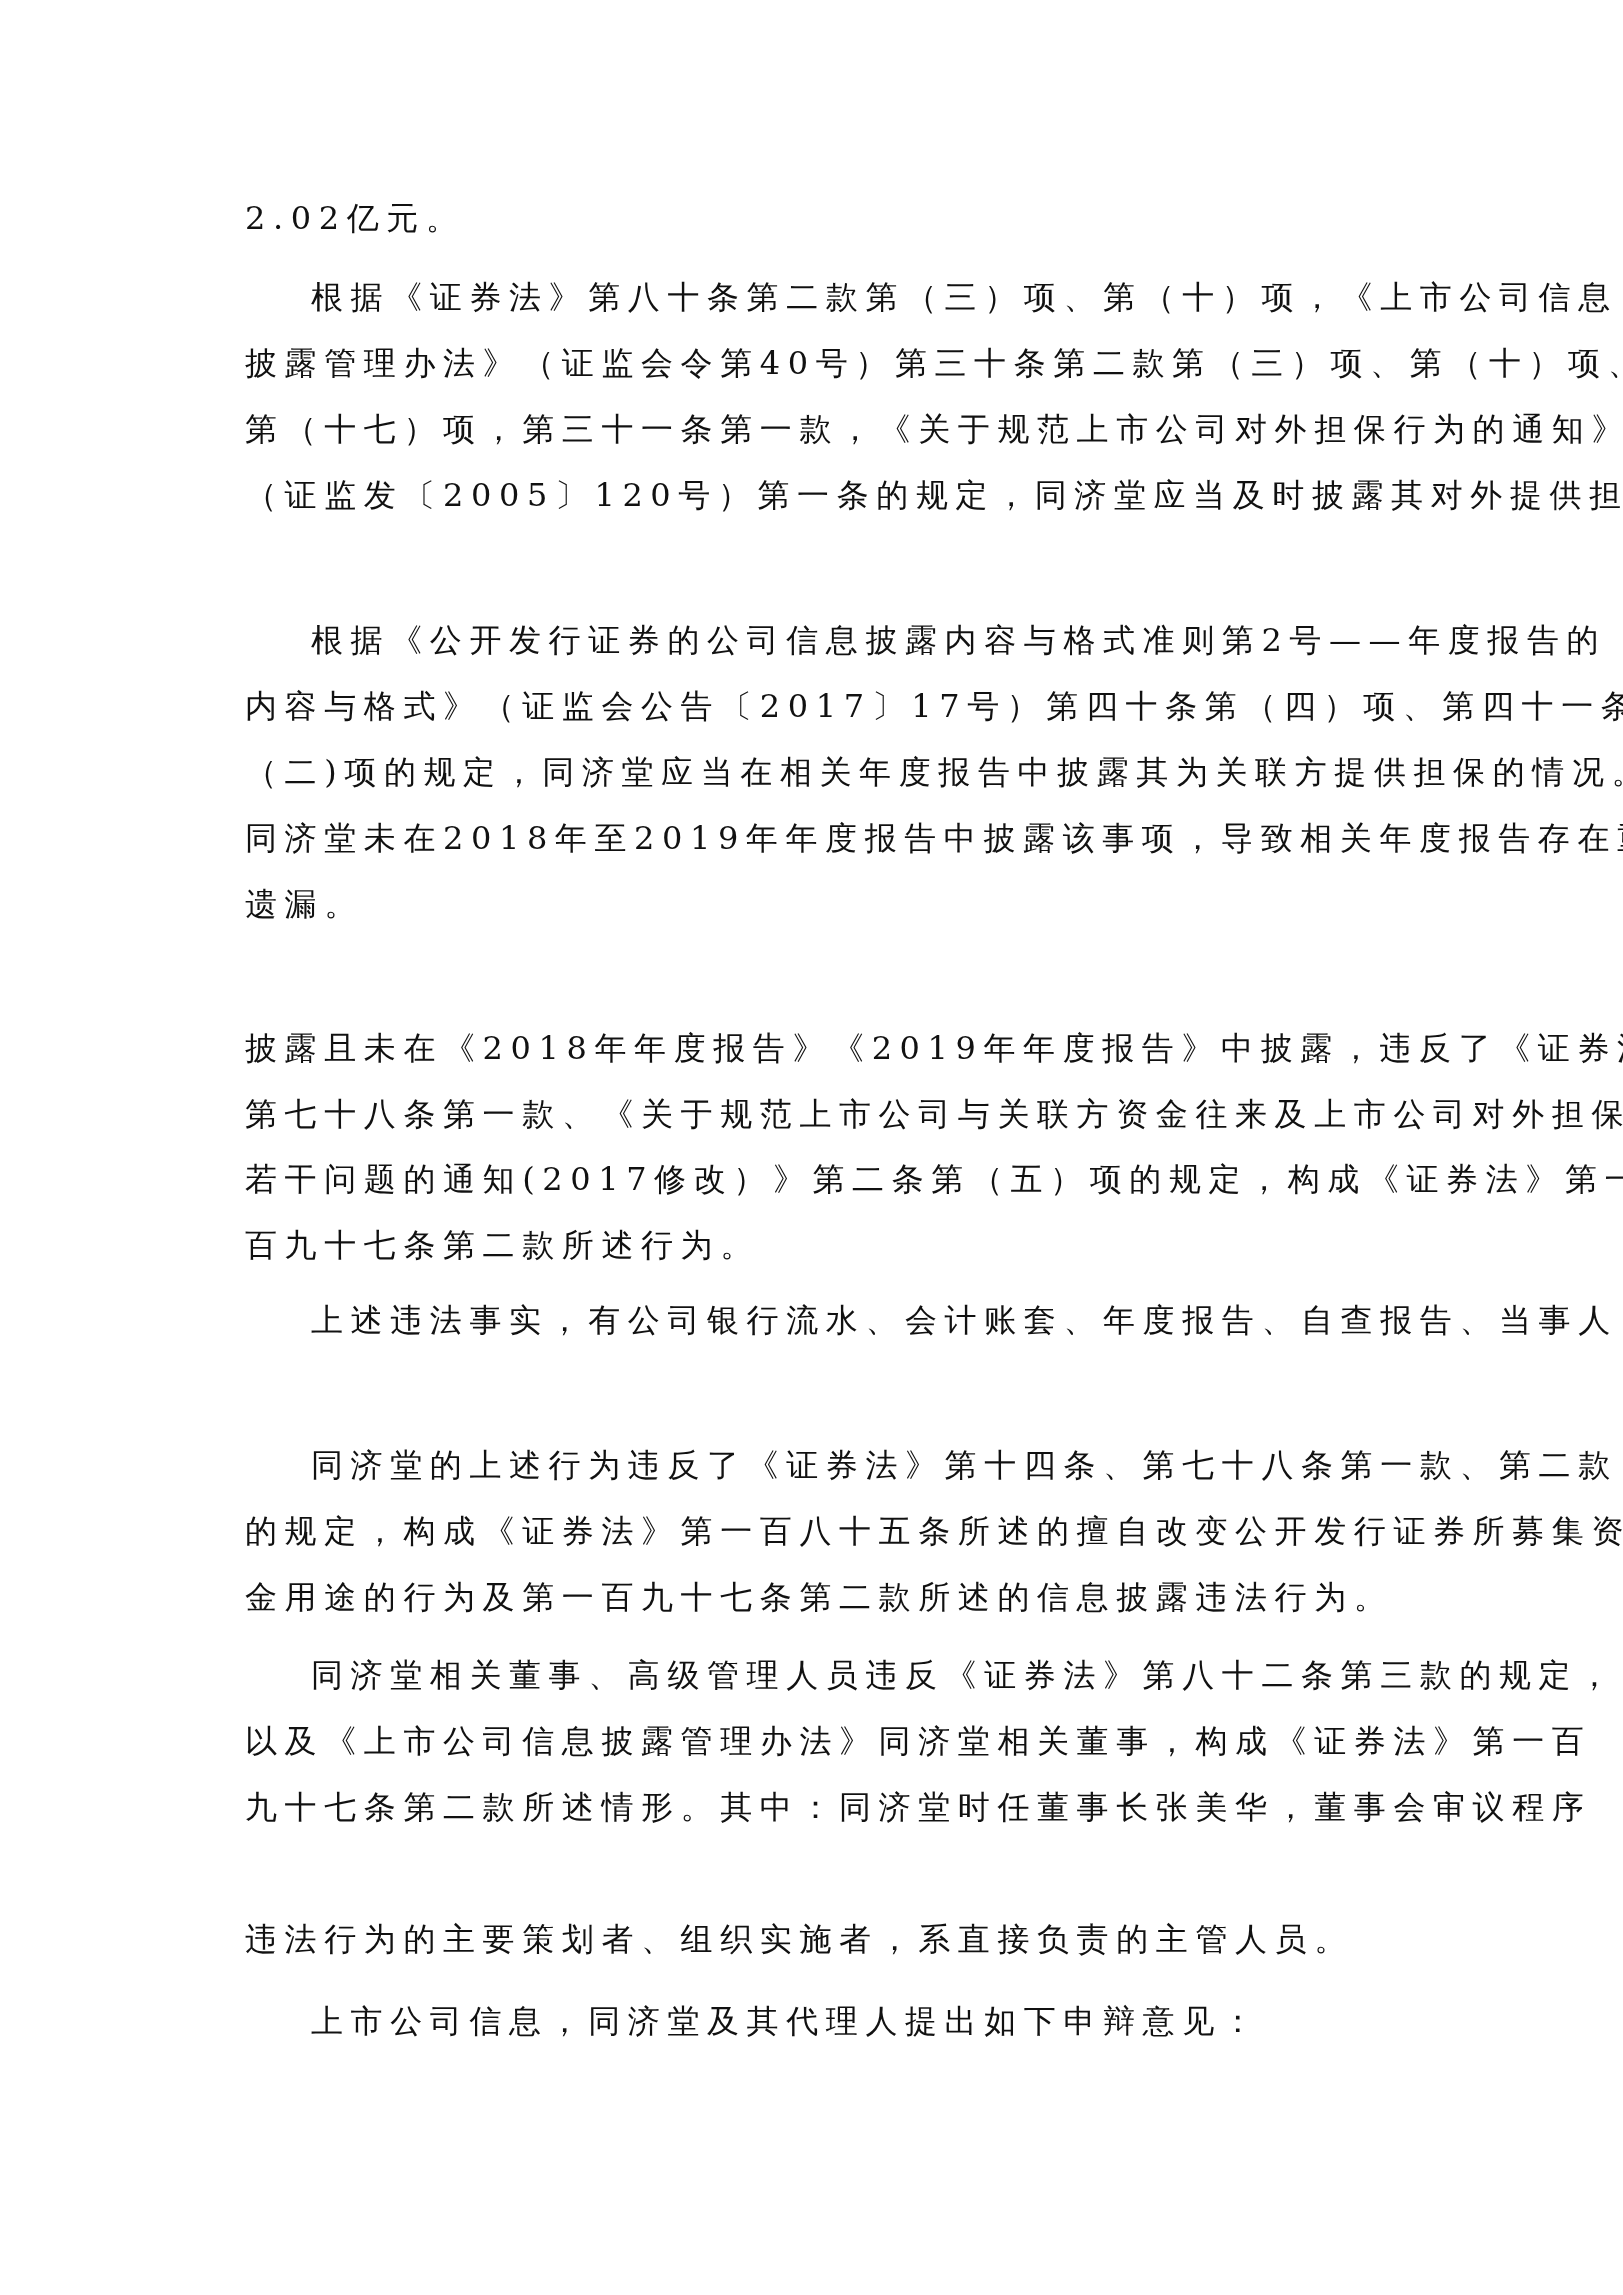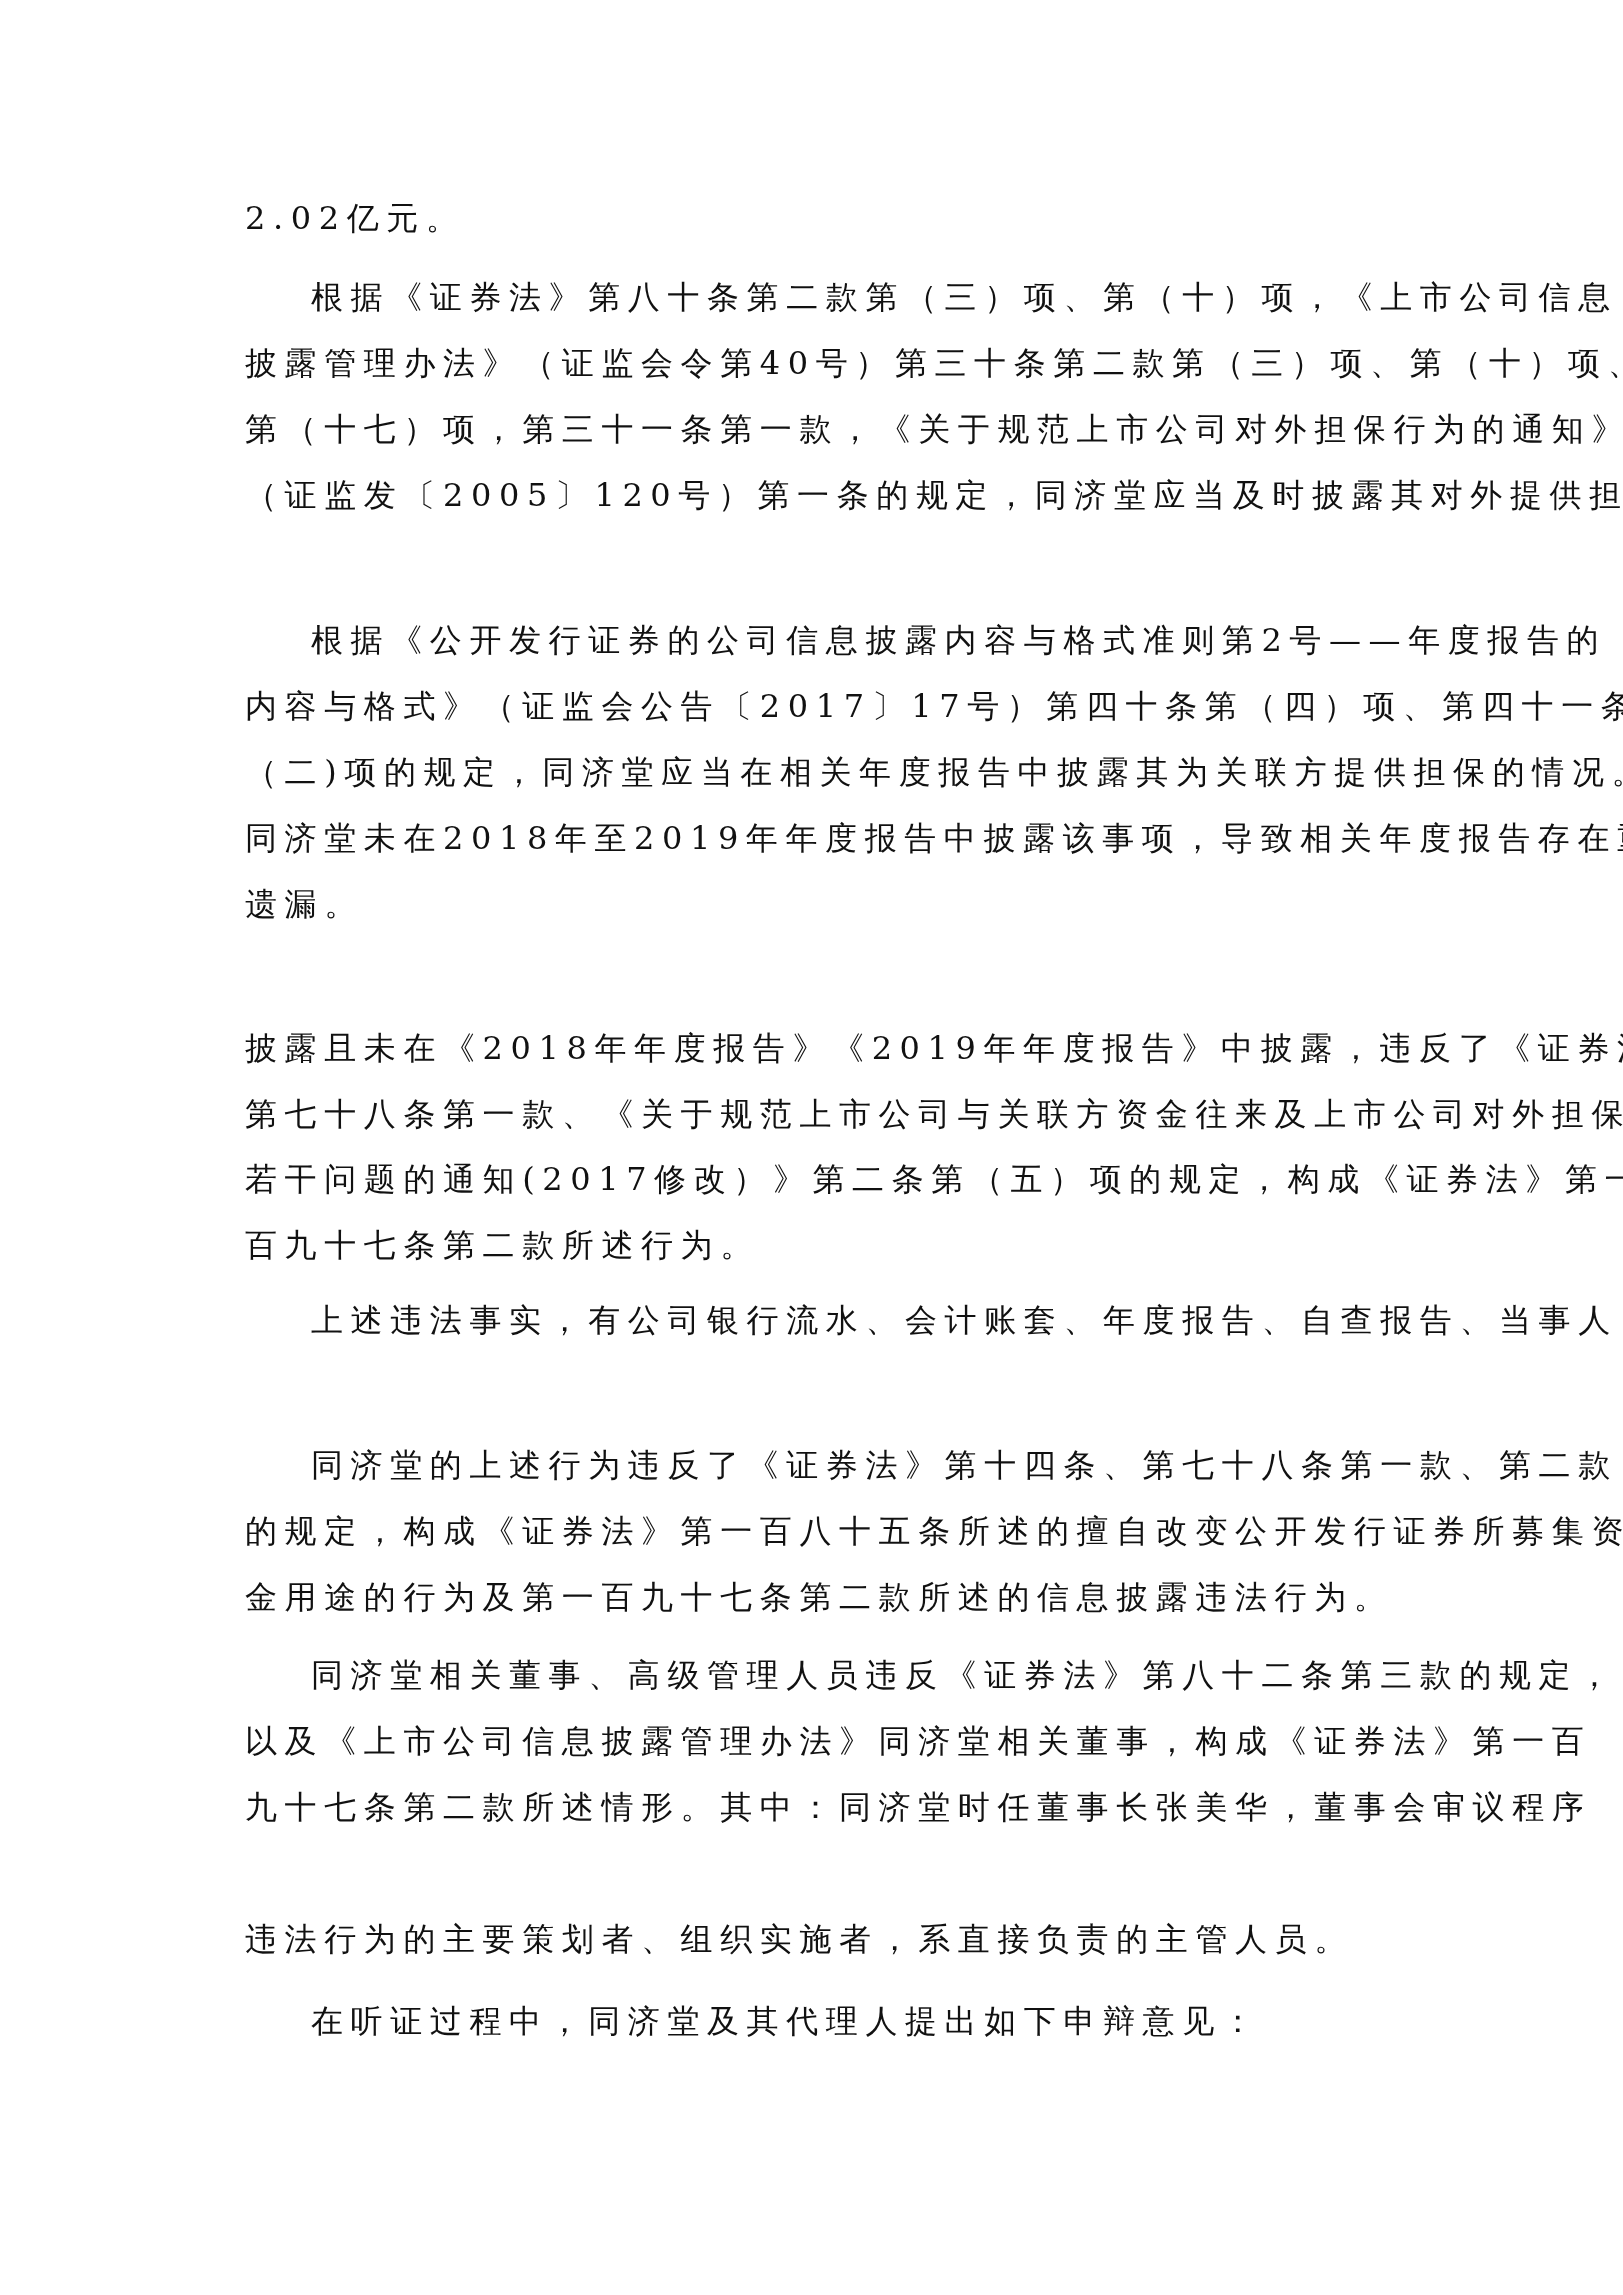--- a/index.html
+++ b/index.html
@@ -70,16 +70,16 @@
 
   <div class="line indent full" style="top:1432px">同济堂的上述行为违反了《证券法》第十四条、第七十八条第一款、第二款</div>
   <div class="line" style="top:1564px">金用途的行为及第一百九十七条第二款所述的信息披露违法行为。</div>
   <div class="line full" style="top:1498px">的规定，构成《证券法》第一百八十五条所述的擅自改变公开发行证券所募集资</div>
 
   <div class="line indent full" style="top:1642px">同济堂相关董事、高级管理人员违反《证券法》第八十二条第三款的规定，</div>
   <div class="line full" style="top:1708px">以及《上市公司信息披露管理办法》同济堂相关董事，构成《证券法》第一百</div>
   <div class="line full" style="top:1774px">九十七条第二款所述情形。其中：同济堂时任董事长张美华，董事会审议程序</div>
   <div class="line" style="top:1906px">违法行为的主要策划者、组织实施者，系直接负责的主管人员。</div>
 
-  <div class="line indent" style="top:1988px">在听证过程中，同济堂及其代理人提出如下申辩意见：</div>
+  <div class="line indent" style="top:1988px">上市公司信息，同济堂及其代理人提出如下申辩意见：</div>
 
 </div>
 
 
 </body></html>

